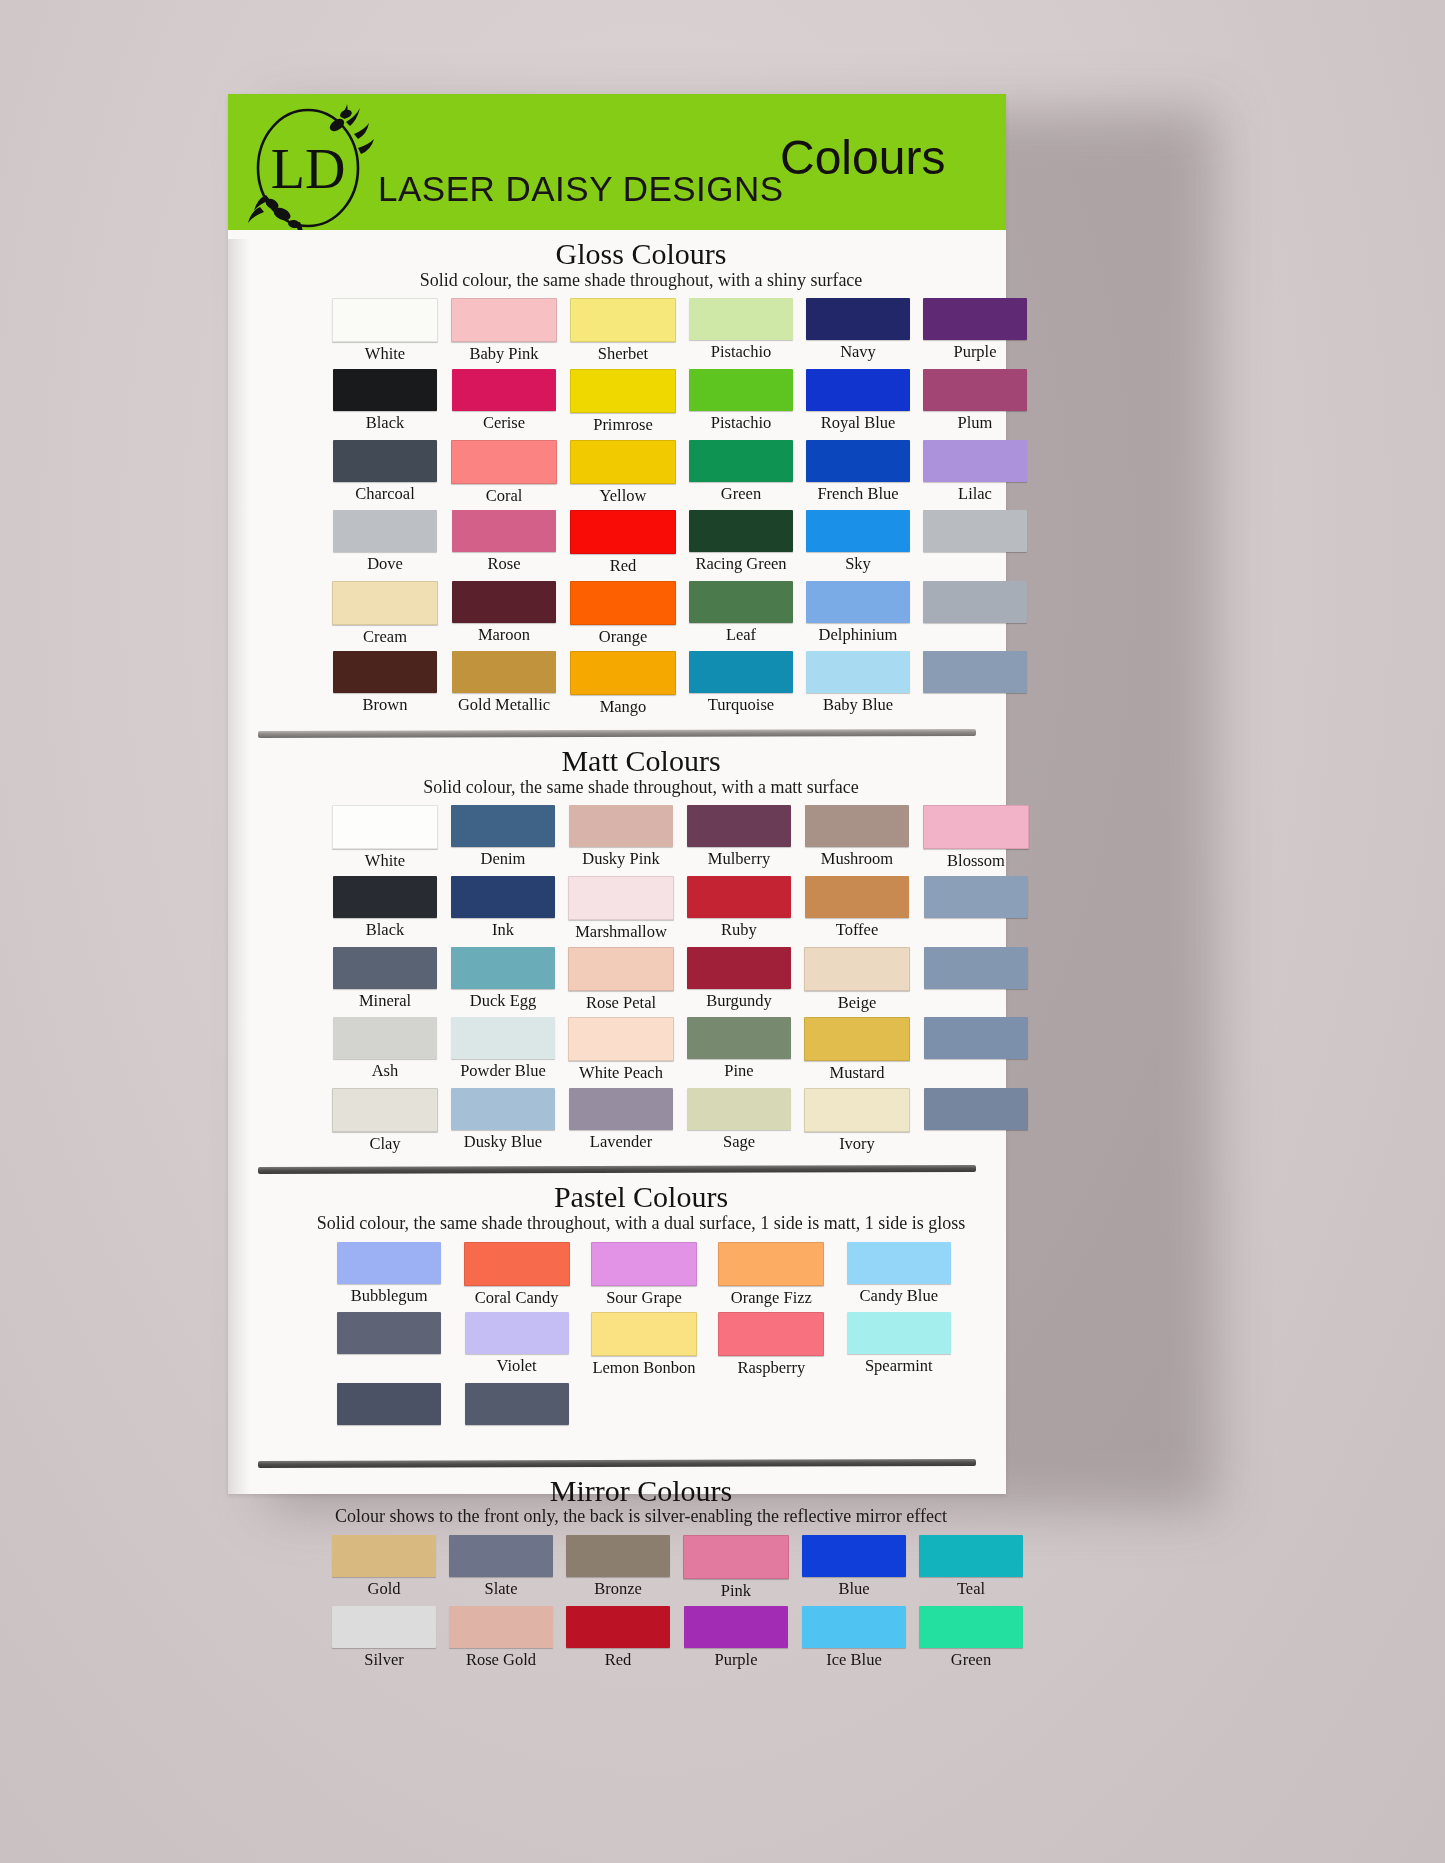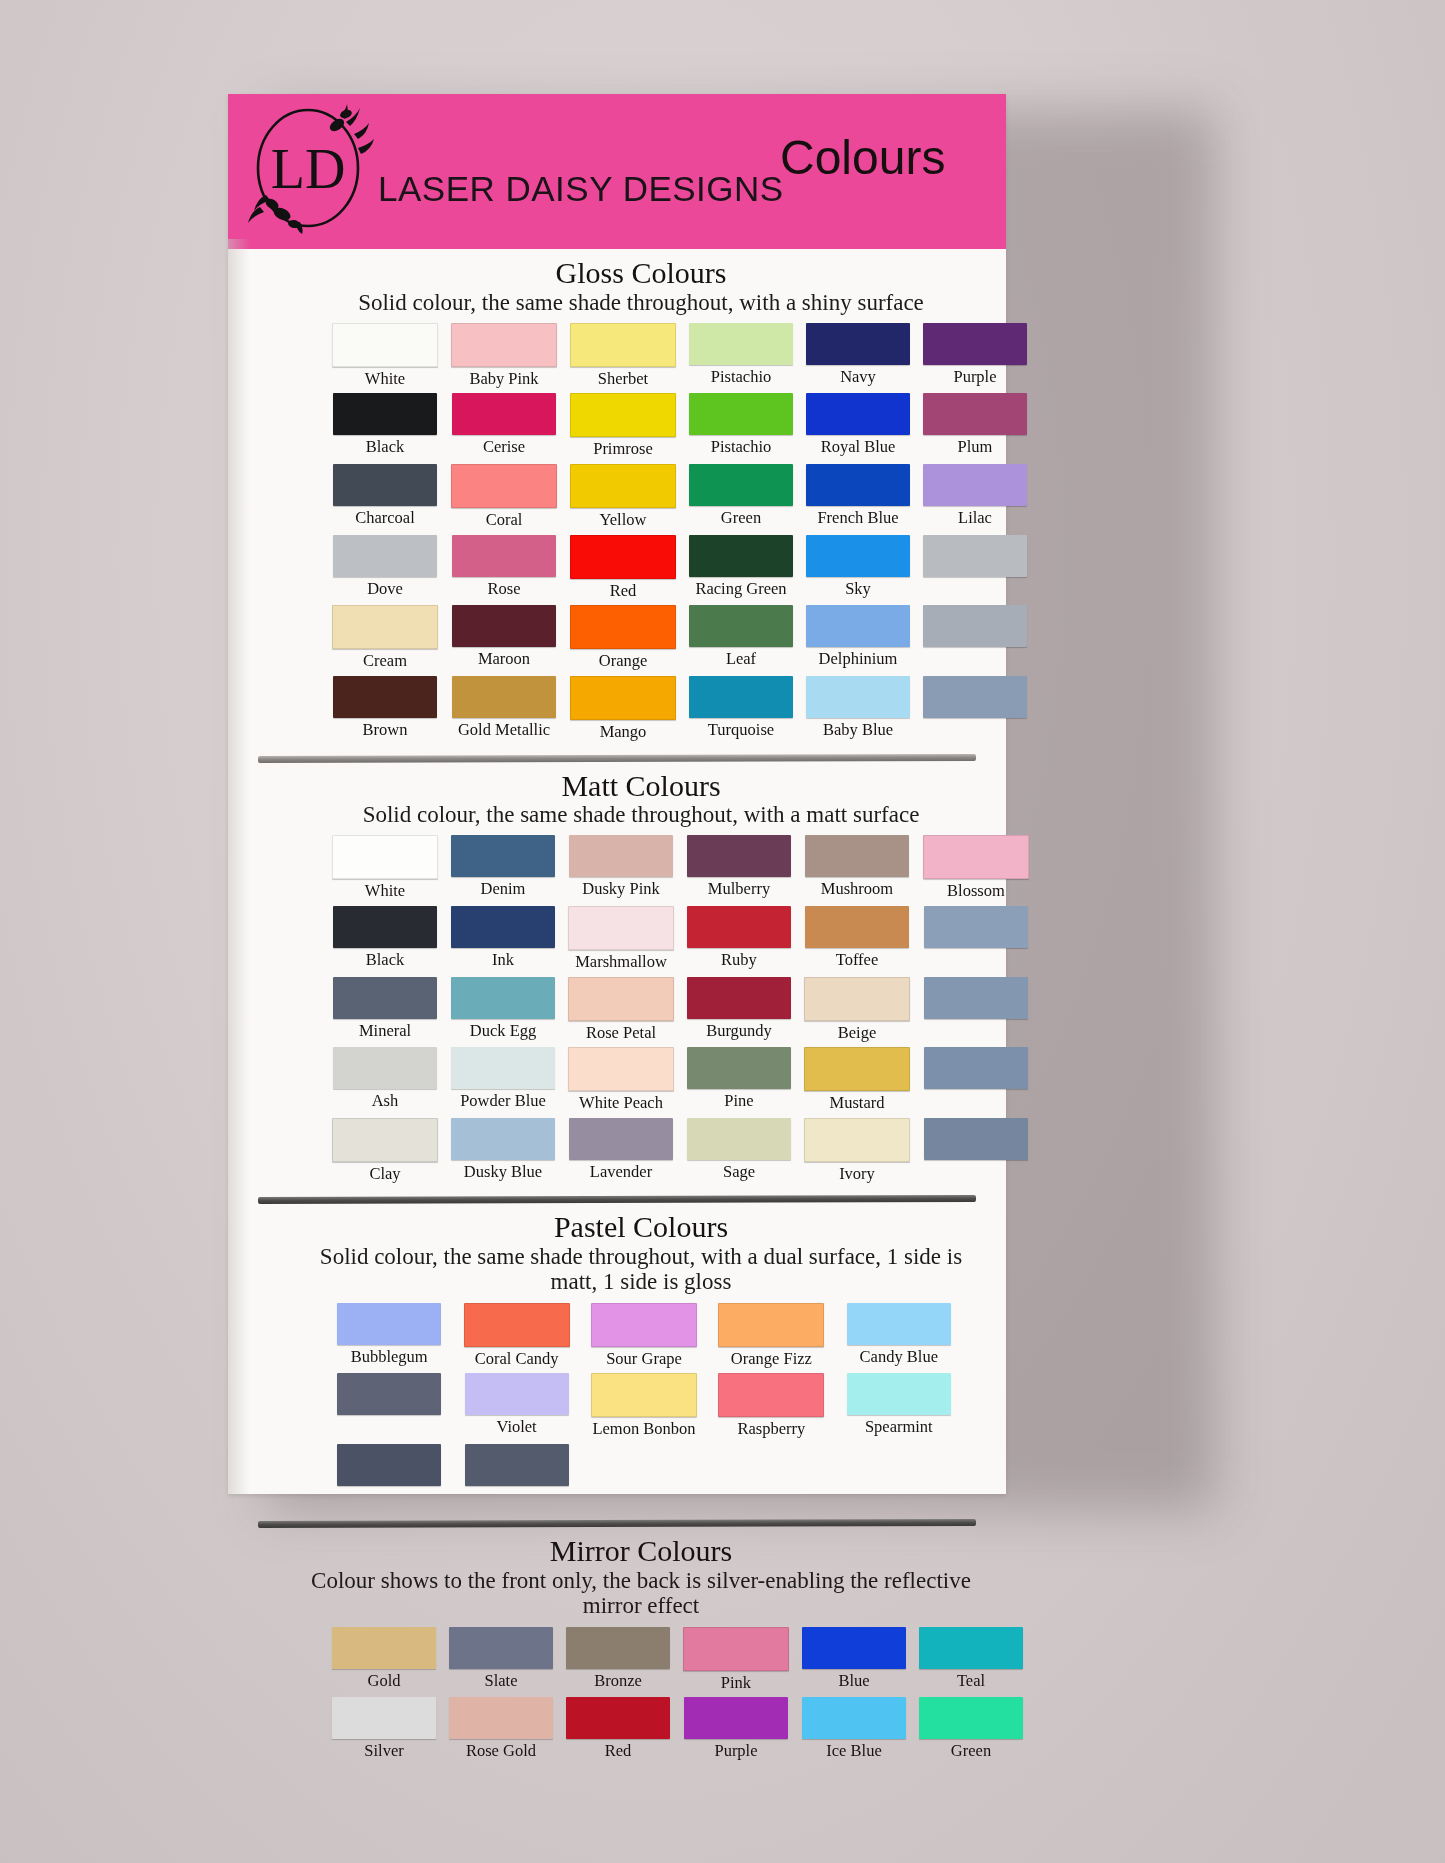--- a/index.html
+++ b/index.html
@@ -35,22 +35,22 @@
     position: absolute;
     left: 228px;
     top: 94px;
     width: 778px;
     height: 1400px;
     background: #fbf9f8;
     box-shadow: 0 2px 4px rgba(0,0,0,0.10);
   }
   
   .header {
-    height: 155px;
-    background: #ec4899;
+    height: 136px;
+    background: #84cc16;
     position: relative;
     display: flex;
     align-items: center;
     overflow: hidden;
   }
   .logo-wrap {
     position: absolute;
     left: 14px;
     top: 10px;
     width: 132px;
@@ -90,21 +90,21 @@
   .sec-title {
     text-align: center;
     font-size: 30px;
     color: #161213;
     margin: 8px 0 0 0;
     line-height: 1.05;
     font-family: "Liberation Serif", serif;
   }
   .sec-sub {
     text-align: center;
-    font-size: 23px;
+    font-size: 18px;
     color: #1d1a1a;
     margin: 1px 0 8px 0;
     line-height: 1.1;
     font-family: "Liberation Serif", serif;
   }
 
   .grid {
     display: grid;
     grid-template-columns: repeat(6, 1fr);
     column-gap: 13px;

